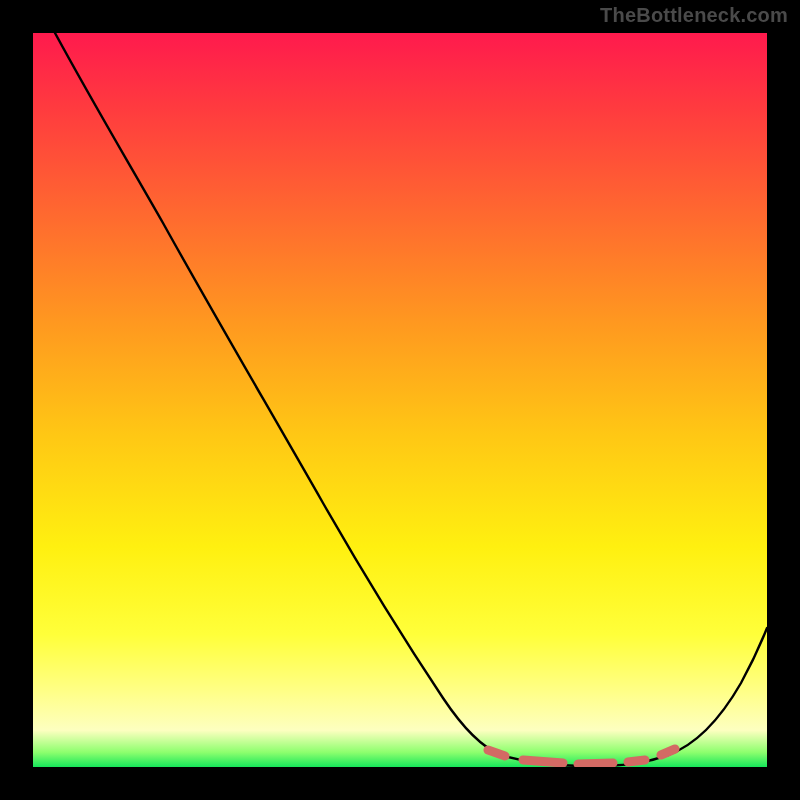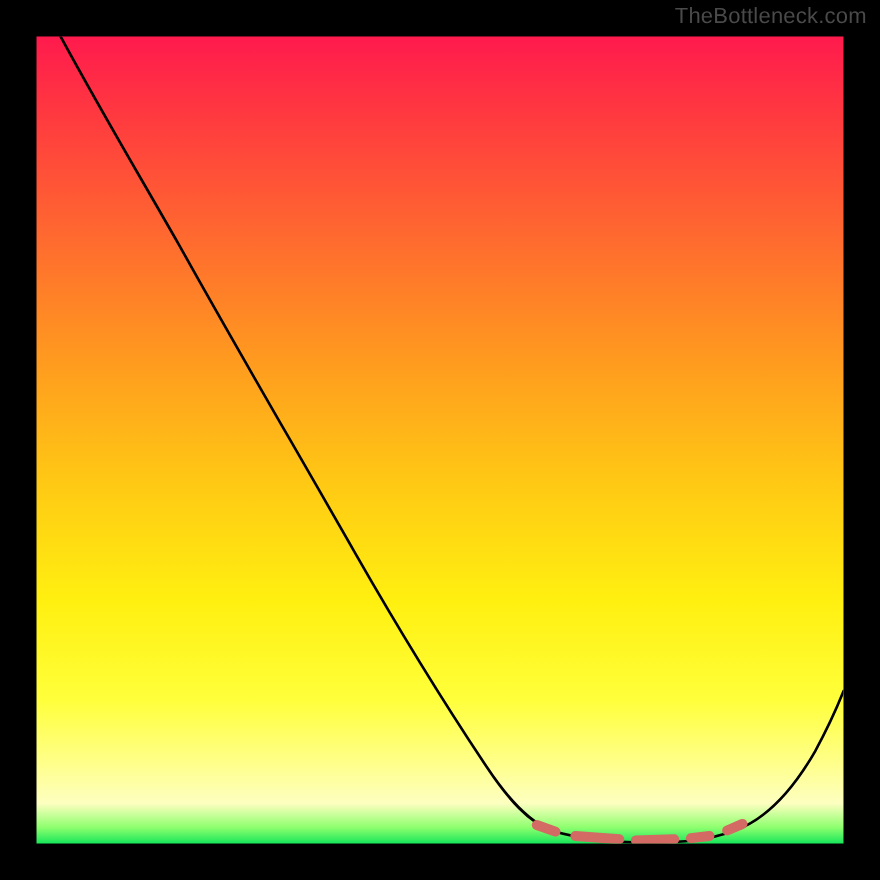--- a/index.html
+++ b/index.html
@@ -15,21 +15,21 @@
     width: 800px;
     height: 800px;
     background: #000;
   }
   .watermark {
     position: absolute;
     top: 4px;
     right: 12px;
     color: #4a4a4a;
     font-size: 20px;
-    font-weight: 400;
+    font-weight: 700;
     letter-spacing: 0.2px;
     z-index: 10;
   }
   .plot-area {
     position: absolute;
     left: 33px;
     top: 33px;
     width: 734px;
     height: 734px;
     overflow: hidden;

